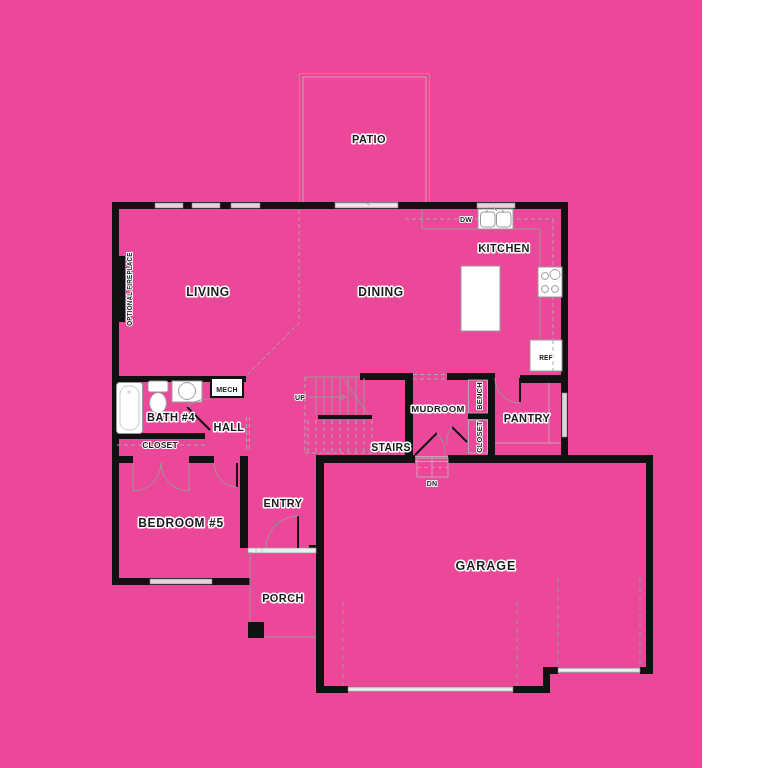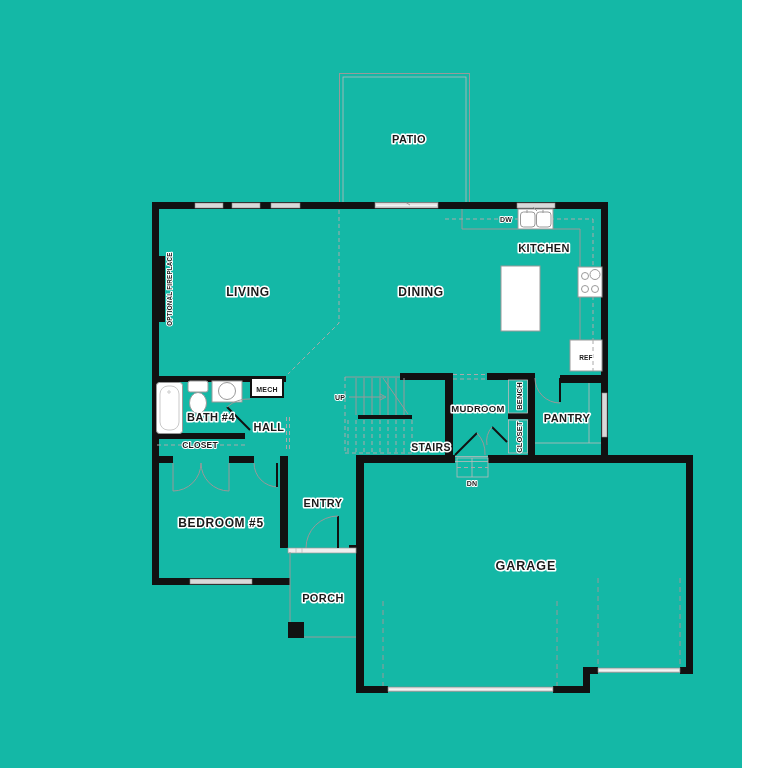--- a/index.html
+++ b/index.html
@@ -1,16 +1,16 @@
 <!DOCTYPE html>
 <html><head>
 <meta charset="utf-8">
 <style>
   html,body{margin:0;padding:0;background:#ffffff;}
-  .page{width:702px;height:768px;background:#14b8a6;position:relative;overflow:hidden;padding-left:40px;}
+  .page{width:702px;height:768px;background:#ec4899;position:relative;overflow:hidden;}
   svg{display:block;}
   text{font-family:"Liberation Sans","DejaVu Sans",sans-serif;font-weight:700;fill:#1a1a1a;
        paint-order:stroke;stroke:#ffffff;stroke-width:3px;stroke-linejoin:round;}
   .lbl-lg{font-size:12px;letter-spacing:.6px;}
   .lbl-xl{font-size:12.5px;letter-spacing:1px;}
   .lbl-md{font-size:11px;letter-spacing:.4px;}
   .lbl-sm{font-size:9.5px;letter-spacing:.3px;}
   .lbl-xs{font-size:7px;letter-spacing:.2px;stroke-width:2px;}
   .lbl-vert{font-size:7.5px;letter-spacing:.2px;stroke-width:2px;}
   .lbl-fp{font-size:6.3px;letter-spacing:.2px;stroke-width:2px;}

